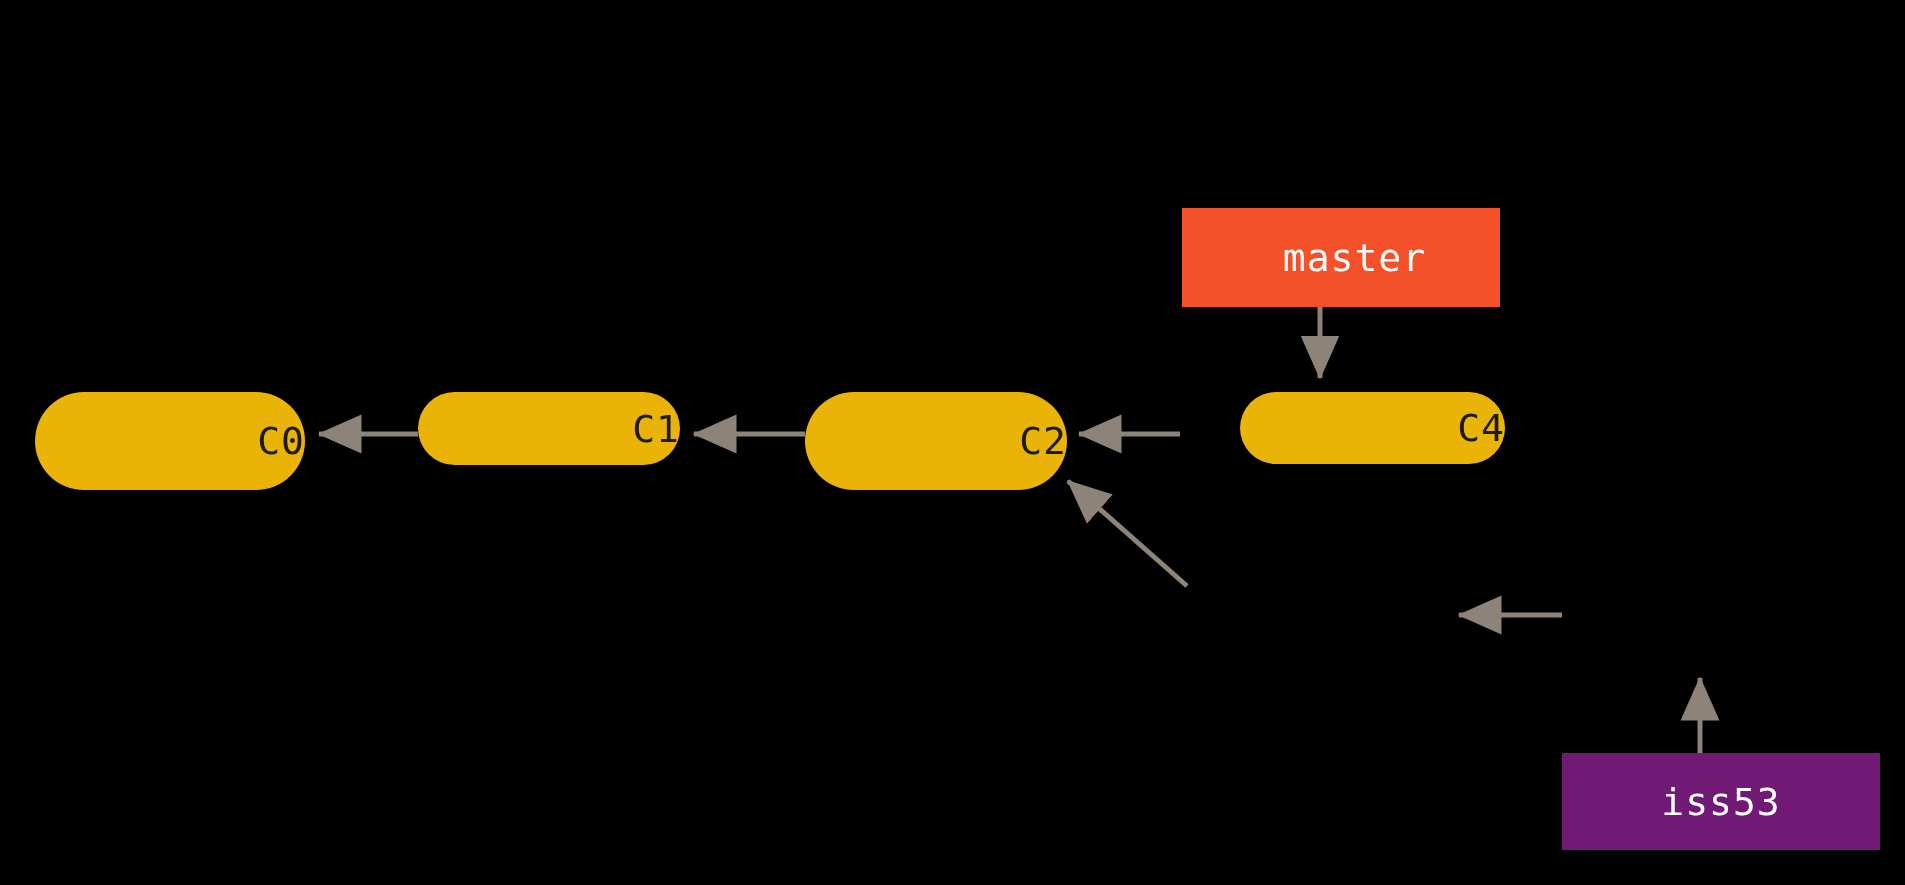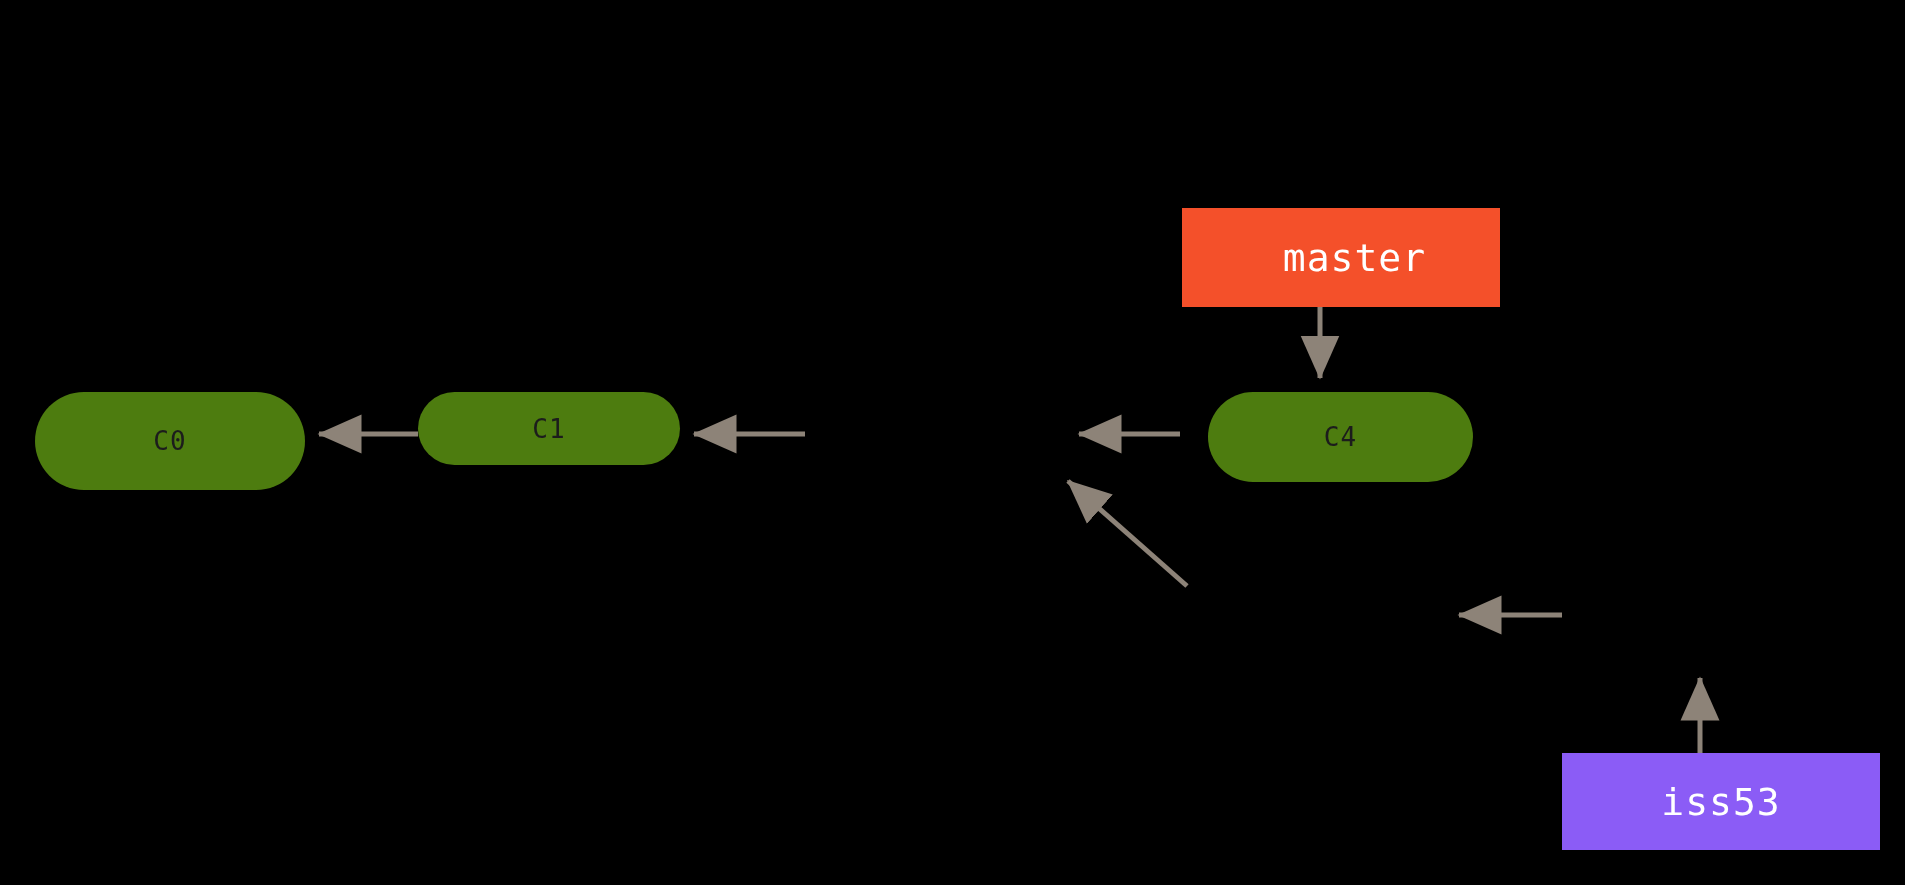--- a/index.html
+++ b/index.html
@@ -22,28 +22,28 @@
     position: absolute;
     left: 0;
     top: 0;
     width: 1905px;
     height: 885px;
     pointer-events: none;
   }
   .commit {
     position: absolute;
     box-sizing: border-box;
-    background: #4d7c0f;
+    background: #eab308;
     border-radius: 49px;
     display: flex;
     align-items: center;
-    justify-content: center;
+    justify-content: flex-end;
     color: #1c1c1c;
     font-family: "DejaVu Sans Mono", monospace;
-    font-size: 26px;
+    font-size: 38px;
     letter-spacing: 1px;
     line-height: 1;
   }
   .branch-label {
     position: absolute;
     box-sizing: border-box;
     display: flex;
     align-items: center;
     justify-content: center;
     color: #ffffff;
@@ -81,28 +81,31 @@
   </svg>
 
   <div class="commit" style="left:35px; top:392px; width:270px; height:98px;">
     <span>C0</span>
   </div>
 
   <div class="commit" style="left:418px; top:392px; width:262px; height:73px;">
     <span>C1</span>
   </div>
 
+  <div class="commit" style="left:805px; top:392px; width:262px; height:98px;">
+    <span>C2</span>
+  </div>
 
-  <div class="commit" style="left:1208px; top:392px; width:265px; height:90px;">
+  <div class="commit" style="left:1240px; top:392px; width:265px; height:72px;">
     <span>C4</span>
   </div>
 
 
 
   <div class="branch-label" style="left:1182px; top:208px; width:318px; height:99px; background:#f4502a;padding-left:27px;">
     <span>master</span>
   </div>
 
-  <div class="branch-label" style="left:1562px; top:753px; width:318px; height:97px; background:#8b5cf6;">
+  <div class="branch-label" style="left:1562px; top:753px; width:318px; height:97px; background:#701a75;">
     <span>iss53</span>
   </div>
 
 </div>
 
 </body></html>

